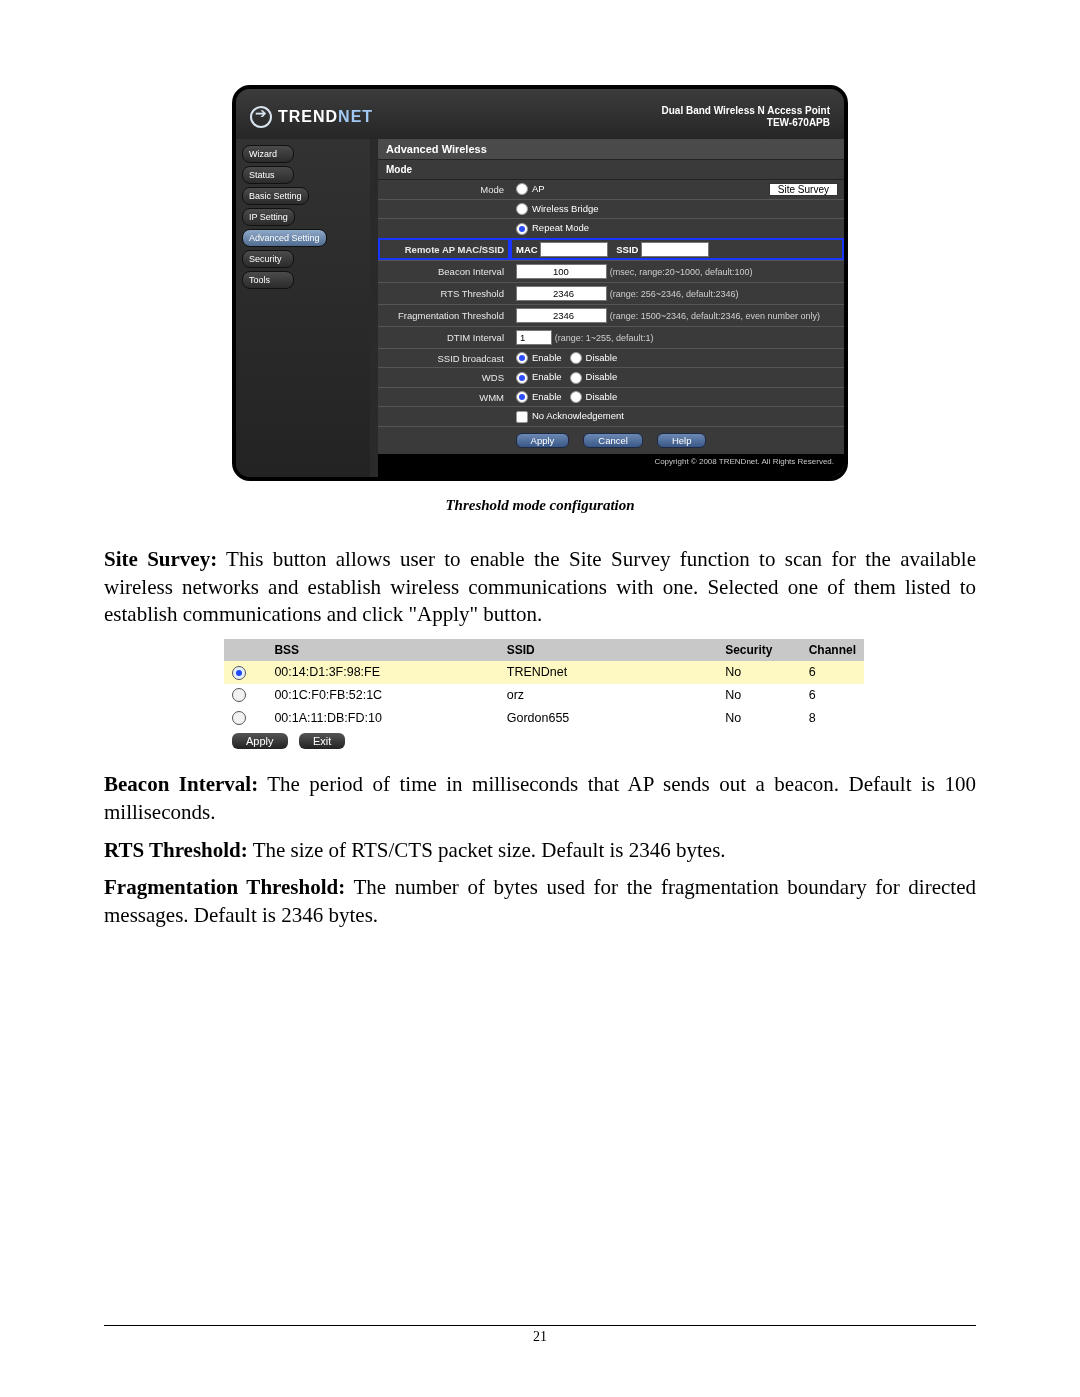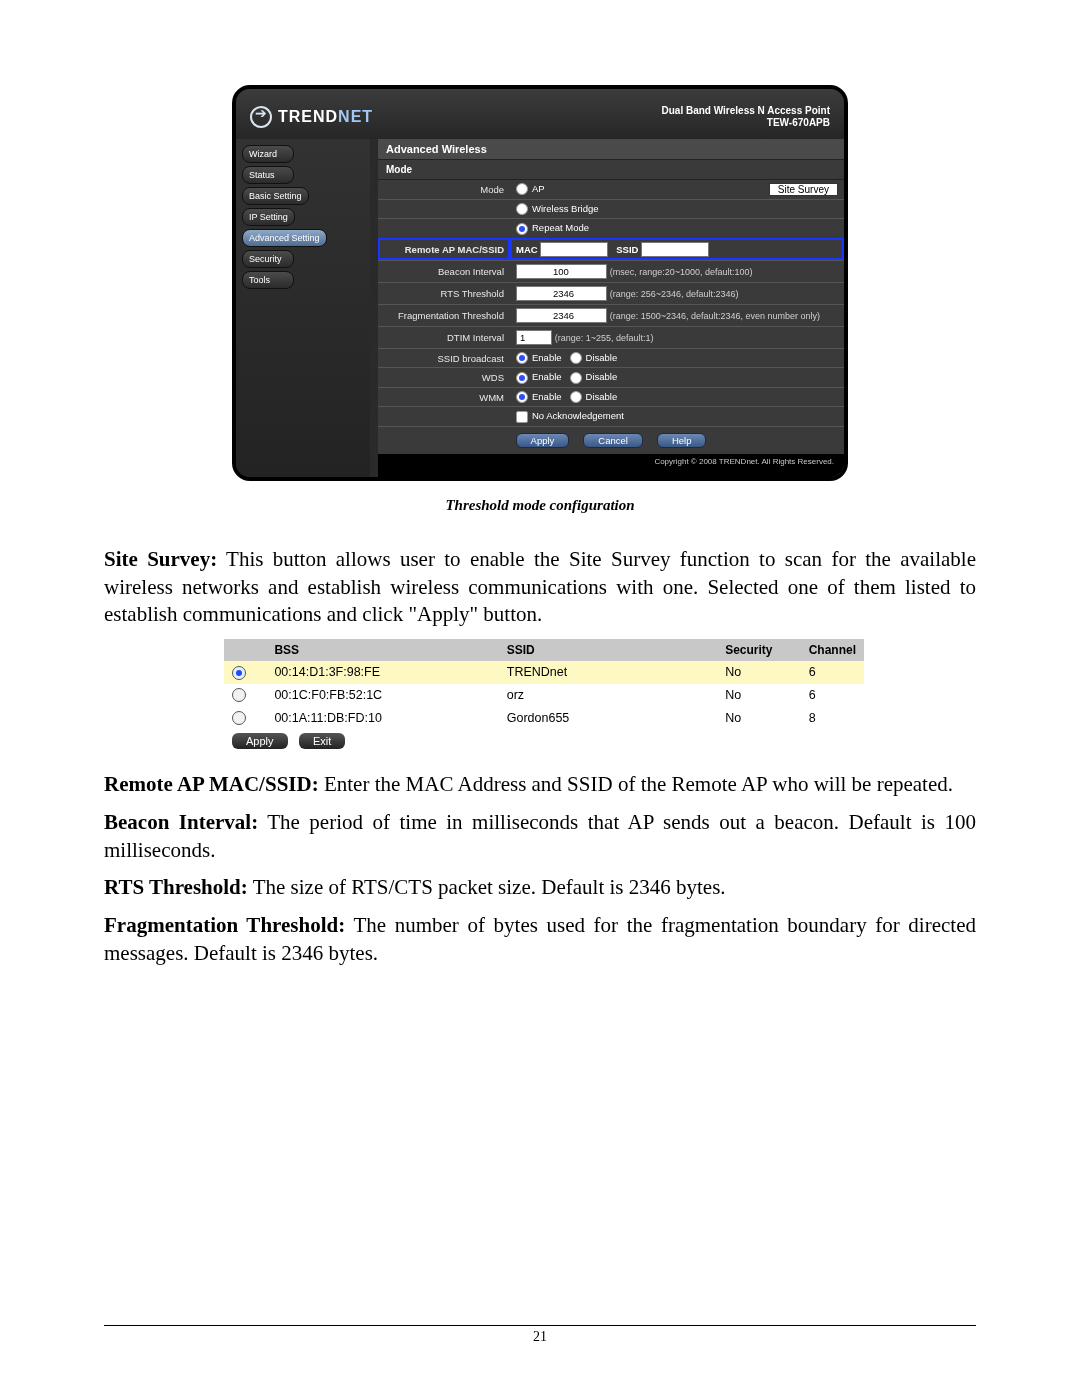--- a/index.html
+++ b/index.html
@@ -294,23 +294,20 @@
     <tr>
           <td colspan="5" class="survey-btns">
       <span>Apply</span>
       <span>Exit</span>
     </td>
         </tr>
   </tbody>
     </table>
 
   <p class="body">
-    <span class="bold">Remote AP MAC/SSID:</span><span> Enter the MAC Address and SSID of the Remote AP who will be repeated.</span>
-  </p>
-  <p class="body">
     <span class="bold">Beacon Interval:</span><span> The period of time in milliseconds that AP sends out a beacon. Default is 100 milliseconds.</span>
   </p>
   <p class="body">
     <span class="bold">RTS Threshold:</span><span> The size of RTS/CTS packet size. Default is 2346 bytes.</span>
   </p>
   <p class="body">
     <span class="bold">Fragmentation Threshold:</span><span> The number of bytes used for the fragmentation boundary for directed messages. Default is 2346 bytes.</span>
   </p>
 
   <div class="pagefoot">

